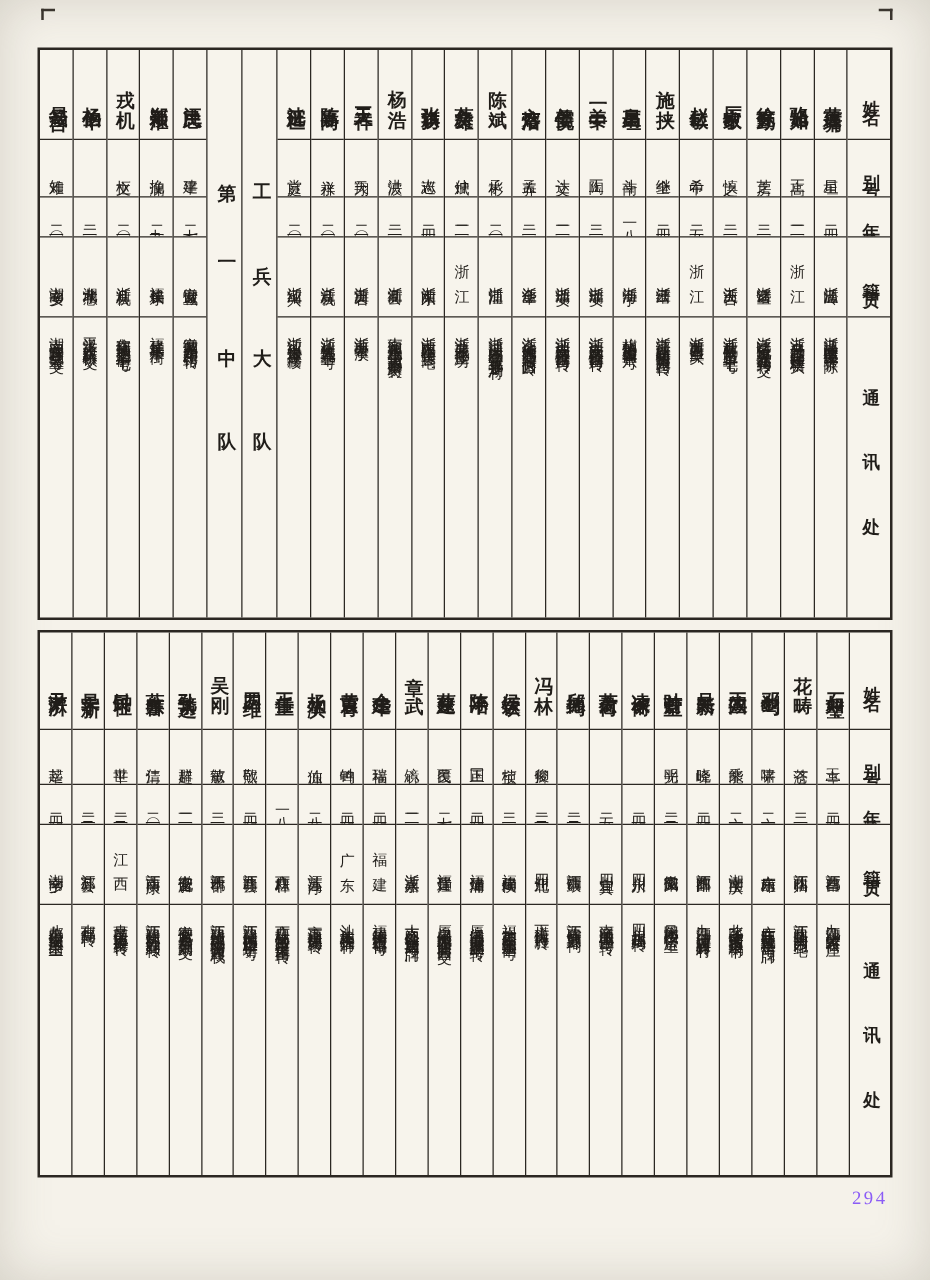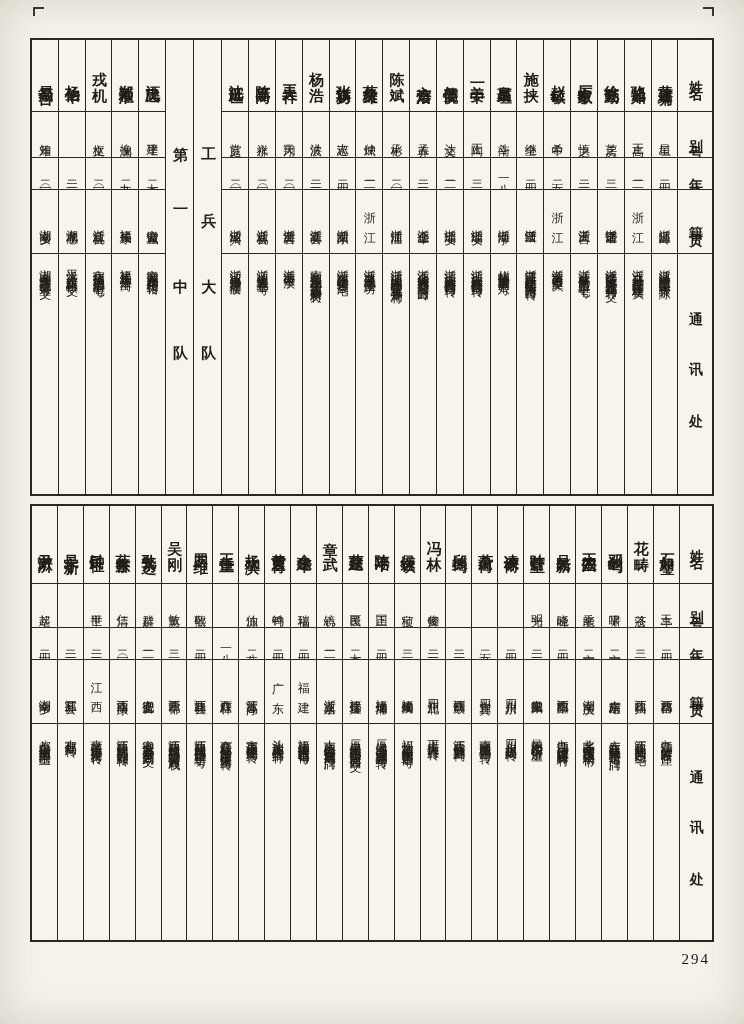--- a/index.html
+++ b/index.html
@@ -49,21 +49,21 @@
   .cell-native .vtext{font-size:12px;}
   .cell-native .vtext.spread2{letter-spacing:20px;}
   .cell-address{align-items:flex-start;justify-content:center;padding-top:6px;}
   .cell-address .vtext{font-size:12px;letter-spacing:1.5px;}
   .hcell .vtext{font-size:14px;font-weight:bold;letter-spacing:7px;}
   .hcell.contact .vtext{letter-spacing:52px;}
   .unit-cell{flex:1 1 auto;border-bottom:none;}
   .unit-cell .vtext{font-size:15px;font-weight:bold;letter-spacing:66px;}
   .page-number{
     position:absolute;right:34px;bottom:56px;
-    font-size:15px;letter-spacing:2px;color:#0f172a;
+    font-size:15px;letter-spacing:2px;color:#8b5cf6;
     font-family:"Liberation Serif","DejaVu Serif",serif;
     margin-top:48px;
   }
 </style>
 </head>
 <body>
 
 <div class="page">
   <div class="scan-mark tl"></div>
   <div class="scan-mark tr"></div>

